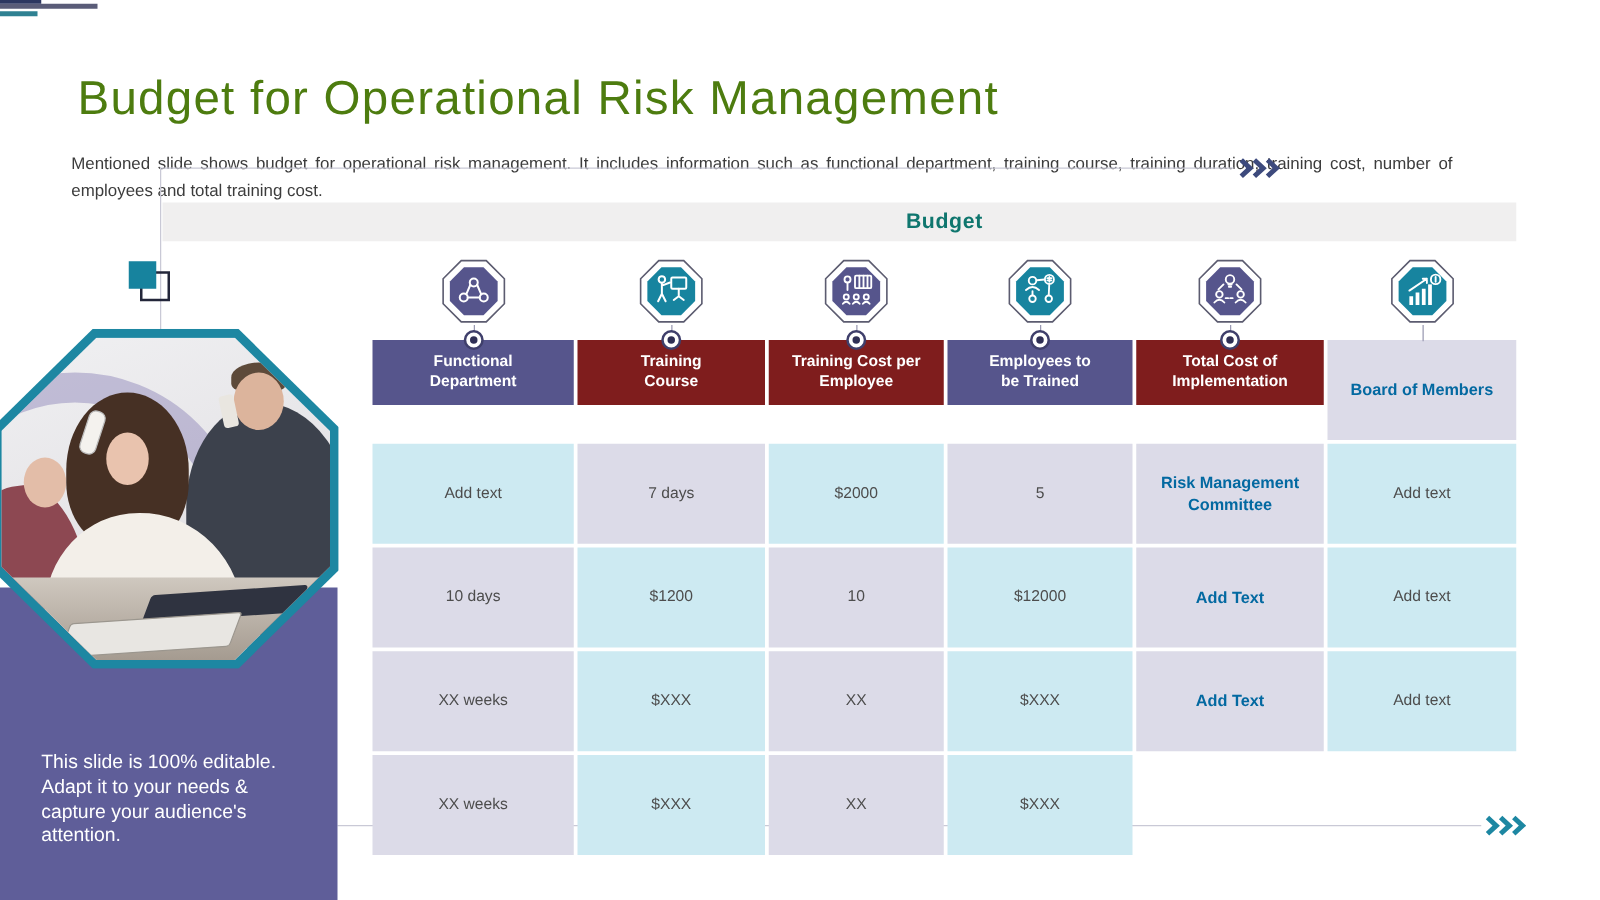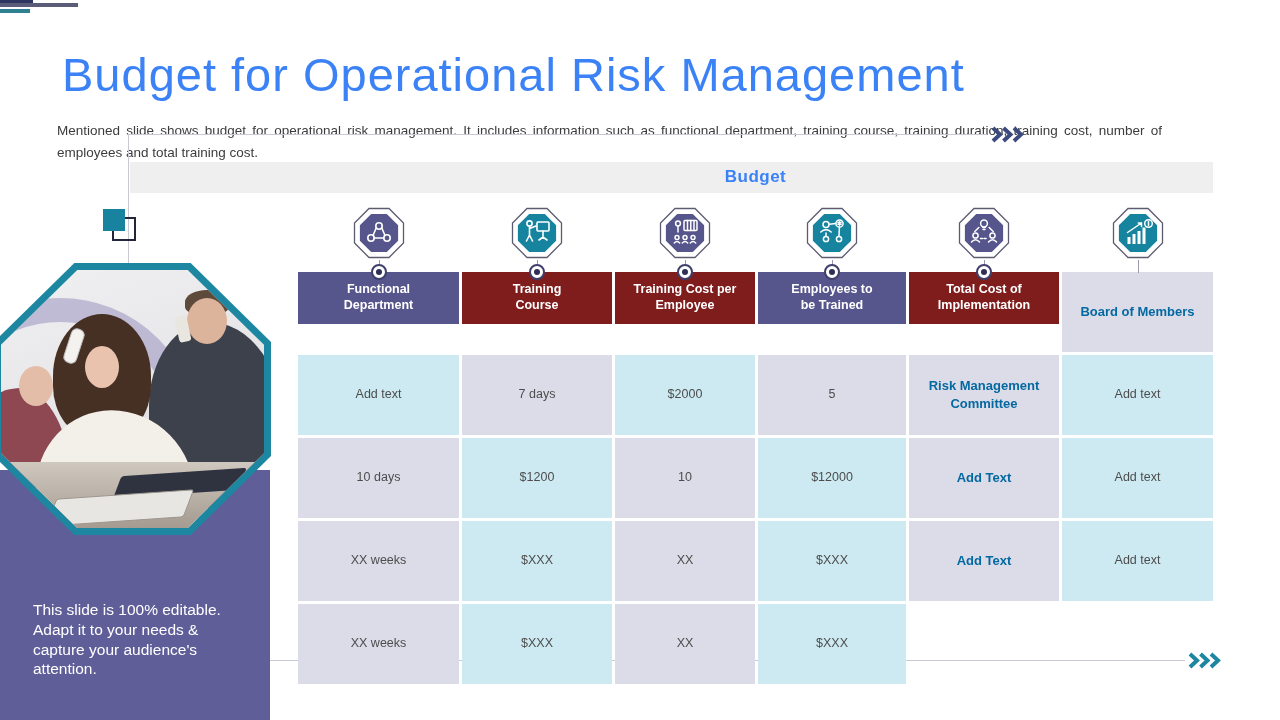--- a/index.html
+++ b/index.html
@@ -6,40 +6,40 @@
   .slide{position:relative;width:1280px;height:720px;background:#ffffff;overflow:hidden;
          font-family:"Liberation Sans","DejaVu Sans",sans-serif;color:#333;}
 
   
   .bar{position:absolute;}
   .bar-gray{left:0;top:3px;width:78px;height:4px;background:#5a5c78;}
   .bar-navy{left:0;top:0;width:33px;height:3px;background:#2c3660;}
   .bar-teal{left:0;top:9px;width:30px;height:4px;background:#2f8192;}
 
   
-  .title{position:absolute;left:62px;top:16px;font-size:47px;font-weight:400;letter-spacing:1px;color:#3b82f6;}
+  .title{position:absolute;left:62px;top:33px;font-size:38px;font-weight:400;letter-spacing:1px;color:#4d7c0f;}
   .desc{position:absolute;left:57px;top:76px;width:1105px;font-size:13.5px;line-height:1.6;
         color:#3c3c3c;text-align:justify;margin-top:44px;}
 
   
   .h-line-top{position:absolute;left:129px;top:134px;width:858px;height:1px;background:#c9c9d6;}
   .v-line{position:absolute;left:128px;top:134px;width:1px;height:338px;background:#c9c9d6;z-index:0;}
   .h-line-bottom{position:absolute;left:270px;top:660px;width:915px;height:1px;background:#c9c9d6;}
   .chev{position:absolute;}
   .chev-top{left:990px;top:126px;}
   .chev-bottom{left:1187px;top:652px;}
 
   
   .sq-outline{position:absolute;left:112px;top:217px;width:20px;height:20px;border:2px solid #23263a;background:transparent;}
   .sq-teal{position:absolute;left:103px;top:209px;width:22px;height:22px;background:#17839e;}
 
   
   .budget-bar{position:absolute;left:130px;top:162px;width:1083px;height:31px;background:#f0efef;}
   .budget-label{position:absolute;left:298px;top:167px;width:915px;text-align:center;
-                font-size:17px;font-weight:bold;color:#3b82f6;letter-spacing:0.5px;}
+                font-size:17px;font-weight:bold;color:#0f766e;letter-spacing:0.5px;}
 
   
   .tbl{position:absolute;left:298px;top:205px;display:grid;
        grid-template-columns:161px 150px 140px 148px 150px 151px;
        grid-auto-rows:auto;gap:3px;}
   .icon-cell{position:relative;height:64px;}
   .icon-cell svg{display:block;margin:2px auto 0;}
   .icon-cell::after{content:"";position:absolute;left:50%;bottom:-4px;width:1px;height:13px;background:#9a9ab2;}
   .hdr{position:relative;height:52px;display:flex;align-items:center;justify-content:center;
        color:#fff;font-weight:bold;font-size:12.5px;text-align:center;line-height:1.25;white-space:pre-line;}

